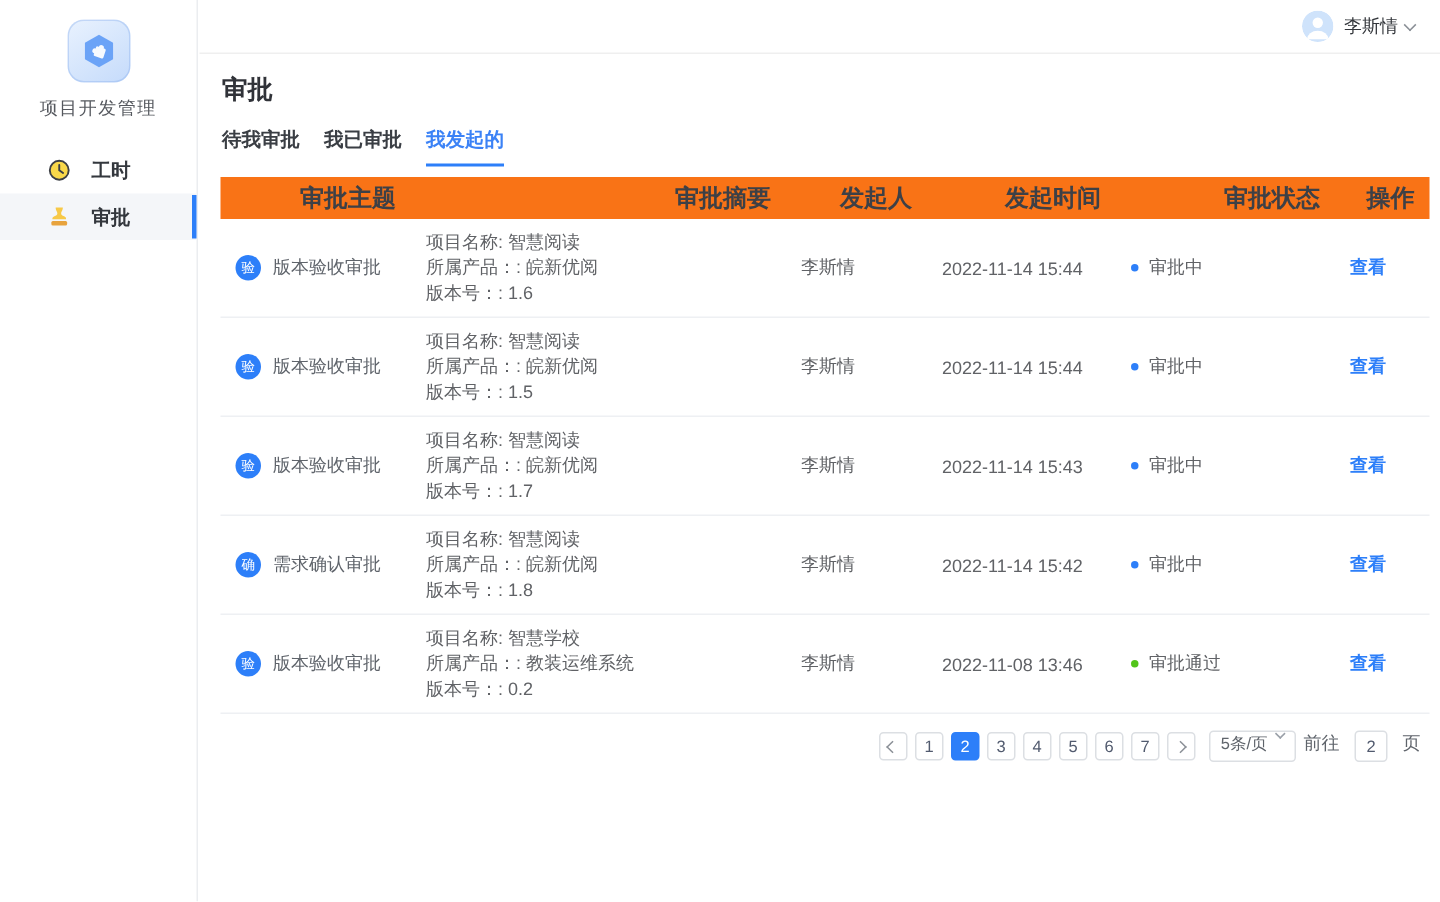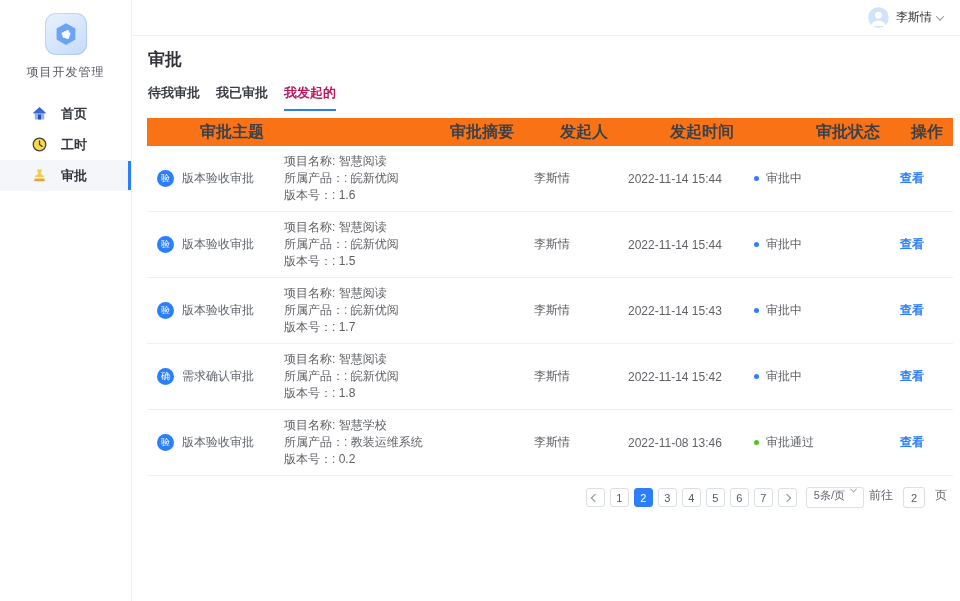--- a/index.html
+++ b/index.html
@@ -49,21 +49,21 @@
   .chev { width:6px; height:6px; border-right:1.4px solid #8a8f96; border-bottom:1.4px solid #8a8f96; display:inline-block; }
   .chev.down { transform:rotate(45deg) translate(-1px,-1px); }
   .chev.left { transform:rotate(135deg); }
   .chev.right { transform:rotate(-45deg); }
 
   
   .main { position:absolute; left:133px; right:0; top:37px; bottom:0; padding:10px 13px 0 14px; }
   .page-title { font-size:17px; font-weight:700; color:#303238; margin:1px 0 13px 1px; }
   .tabs { display:flex; gap:16px; font-size:13px; font-weight:700; color:#3a3e44; padding-left:1px;align-items:center; }
   .tab { padding-bottom:7px; cursor:pointer; border-bottom:2px solid transparent; }
-  .tab.active { color:#be185d; border-bottom-color:#2d7ff9; }
+  .tab.active { color:#3b82f6; border-bottom-color:#2d7ff9; }
 
   
   table.approvals { width:100%; border-collapse:collapse; table-layout:fixed; margin-top:7px; font-size:12px; }
   .approvals thead th {
     background:#f97316; height:28px; text-align:right; padding:0 10px;
     font-size:16px; font-weight:700; color:#3d4046;
   }
   .approvals td {
     border-bottom:1px solid #eef0f3; padding:7px 10px; height:50px;
     color:#606266; vertical-align:middle;
@@ -120,30 +120,20 @@
         <g fill="#ffffff" opacity="0.95" transform="rotate(18 20 20)">
           <rect x="16.5" y="16.5" width="9" height="9" rx="1.2"></rect>
           <circle cx="16.5" cy="21" r="2.3"></circle>
           <circle cx="21" cy="16.5" r="2.3"></circle>
         </g>
       </svg>
     </div>
     <div class="app-title">项目开发管理</div>
   </div>
   <div class="nav">
-    <div class="nav-item">
-      <span class="nicon">
-        <svg viewBox="0 0 20 20">
-          <path d="M10 3 L17.5 9.8 H15.6 V17 H4.4 V9.8 H2.5 Z" fill="#8fb4f3"></path>
-          <path d="M10 2.4 L18 9.8 H2 Z" fill="#3b66d6"></path>
-          <rect x="8.2" y="11.2" width="3.6" height="5.8" fill="#2d4fae"></rect>
-        </svg>
-      </span>
-      <span class="nlabel">首页</span>
-    </div>
     <div class="nav-item">
       <span class="nicon">
         <svg viewBox="0 0 20 20">
           <circle cx="10" cy="10" r="7.4" fill="#f9d84a" stroke="#3c3f45" stroke-width="1.5"></circle>
           <path d="M10 5.8 V10 L13 12.2" stroke="#3c3f45" stroke-width="1.5" fill="none" stroke-linecap="round"></path>
         </svg>
       </span>
       <span class="nlabel">工时</span>
     </div>
     <div class="nav-item active">

